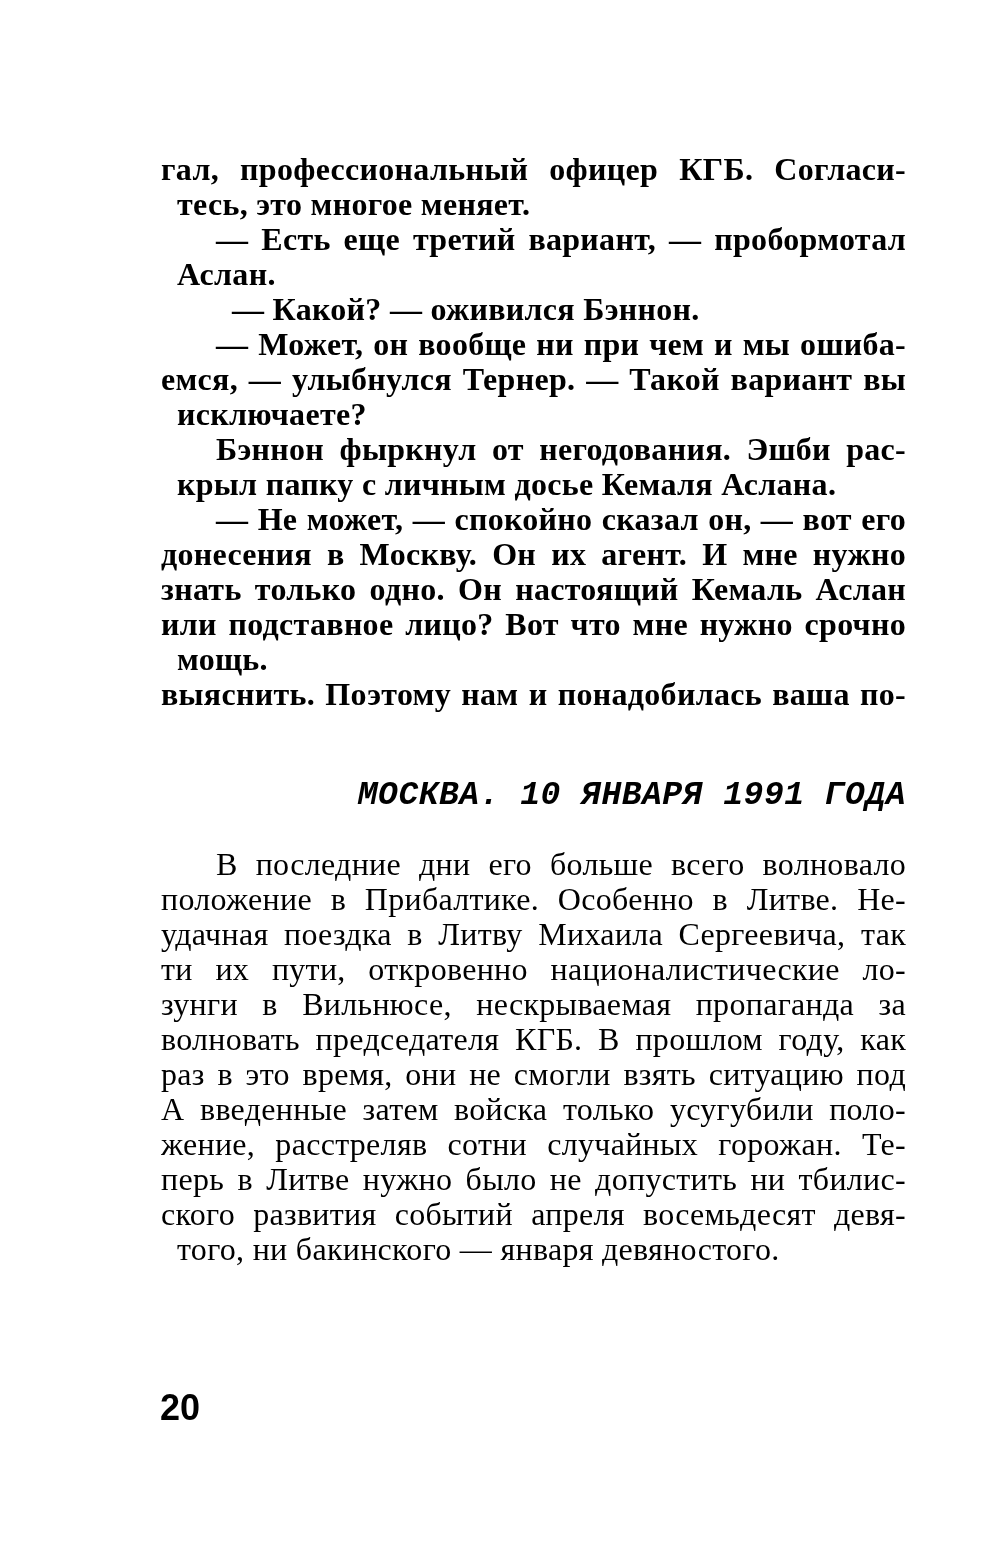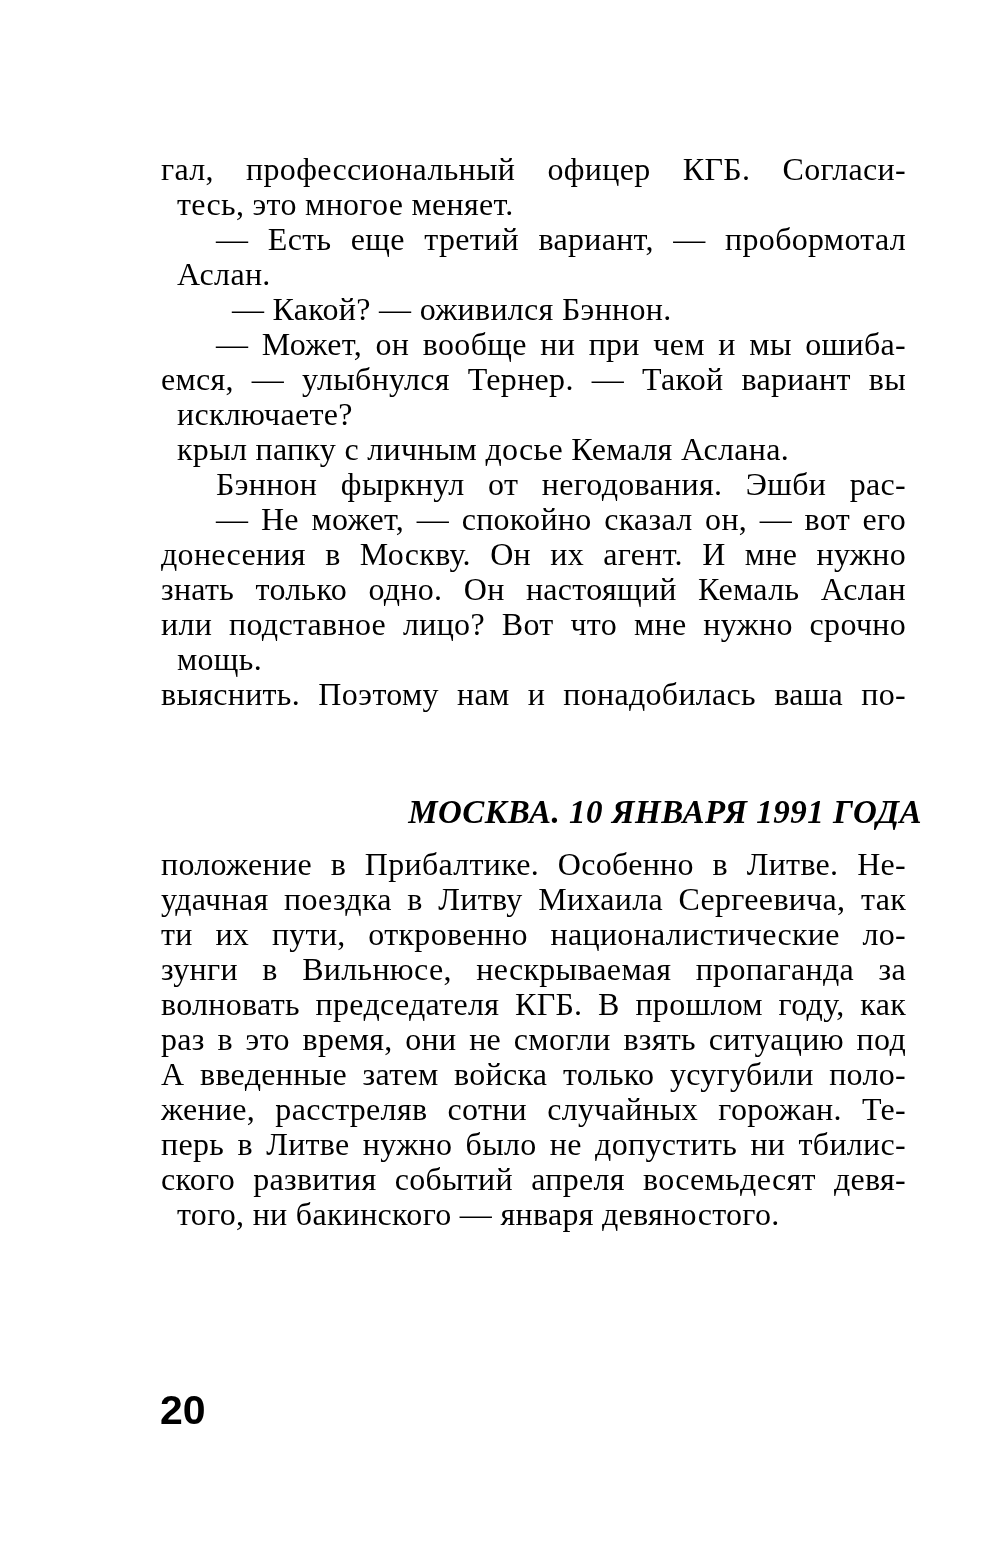--- a/index.html
+++ b/index.html
@@ -16,82 +16,83 @@
     overflow: hidden;
   }
   .text-col {
     position: absolute;
     left: 161px;
     width: 745px;
     font-size: 32px;
     line-height: 35px;
     letter-spacing: 0.3px;
   }
-  #block1 { top: 152px; }
+  #block1 { top: 152px; font-weight: bold; }
   #block2 { top: 847px; }
   .line {
     height: 35px;
     text-align: justify;
     text-align-last: justify;
     white-space: normal;
     overflow: hidden;
   }
   .line.last { text-align-last: left; margin-left: 16px; }
   .line.indent { text-indent: 55px; }
   .heading {
     position: absolute;
     left: 161px;
     top: 778px;
     width: 745px;
-    margin: 16px;
+    margin: 0;
     text-align: right;
-    font-family: Liberation Serif, serif;
+    font-family: Liberation Mono, monospace;
     font-weight: bold;
     font-style: italic;
     font-size: 33px;
     line-height: 36px;
     letter-spacing: 0.5px;
     white-space: nowrap;
   }
   .page-number {
     position: absolute;
     left: 160px;
     top: 1390px;
     font-family: "Liberation Sans", sans-serif;
     font-weight: bold;
-    font-size: 41px;
+    font-size: 36px;
     line-height: 1;
   }
 </style>
 </head>
 <body>
 
 <div class="page">
   <div class="text-col" id="block1">
       <div class="line">гал, профессиональный офицер КГБ. Согласи-</div>
       <div class="line last">тесь, это многое меняет.</div>
       <div class="line indent">— Есть еще третий вариант, — пробормотал</div>
       <div class="line last">Аслан.</div>
       <div class="line last indent">— Какой? — оживился Бэннон.</div>
       <div class="line indent">— Может, он вообще ни при чем и мы ошиба-</div>
       <div class="line">емся, — улыбнулся Тернер. — Такой вариант вы</div>
       <div class="line last">исключаете?</div>
+      <div class="line indent">Бэннон фыркнул от негодования. Эшби рас-</div>
       <div class="line last">крыл папку с личным досье Кемаля Аслана.</div>
-      <div class="line indent">Бэннон фыркнул от негодования. Эшби рас-</div>
       <div class="line indent">— Не может, — спокойно сказал он, — вот его</div>
       <div class="line">донесения в Москву. Он их агент. И мне нужно</div>
       <div class="line">знать только одно. Он настоящий Кемаль Аслан</div>
       <div class="line">или подставное лицо? Вот что мне нужно срочно</div>
       <div class="line last">мощь.</div>
       <div class="line">выяснить. Поэтому нам и понадобилась ваша по-</div>
     </div>
 
   <h2 class="heading">МОСКВА. 10 ЯНВАРЯ 1991 ГОДА</h2>
 
   <div class="text-col" id="block2">
+      <div class="line indent">В последние дни его больше всего волновало</div>
       <div class="line">положение в Прибалтике. Особенно в Литве. Не-</div>
       <div class="line">удачная поездка в Литву Михаила Сергеевича, так</div>
       <div class="line">ти их пути, откровенно националистические ло-</div>
       <div class="line">зунги в Вильнюсе, нескрываемая пропаганда за</div>
       <div class="line">волновать председателя КГБ. В прошлом году, как</div>
       <div class="line">раз в это время, они не смогли взять ситуацию под</div>
       <div class="line">А введенные затем войска только усугубили поло-</div>
       <div class="line">жение, расстреляв сотни случайных горожан. Те-</div>
       <div class="line">перь в Литве нужно было не допустить ни тбилис-</div>
       <div class="line">ского развития событий апреля восемьдесят девя-</div>

